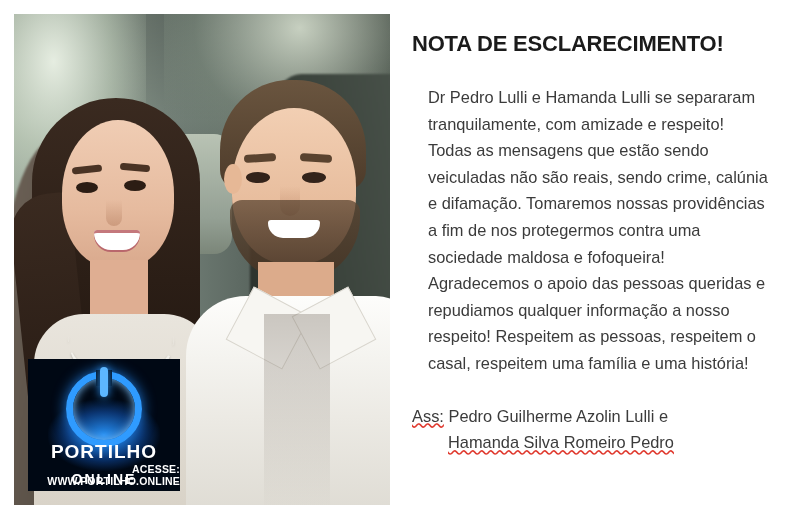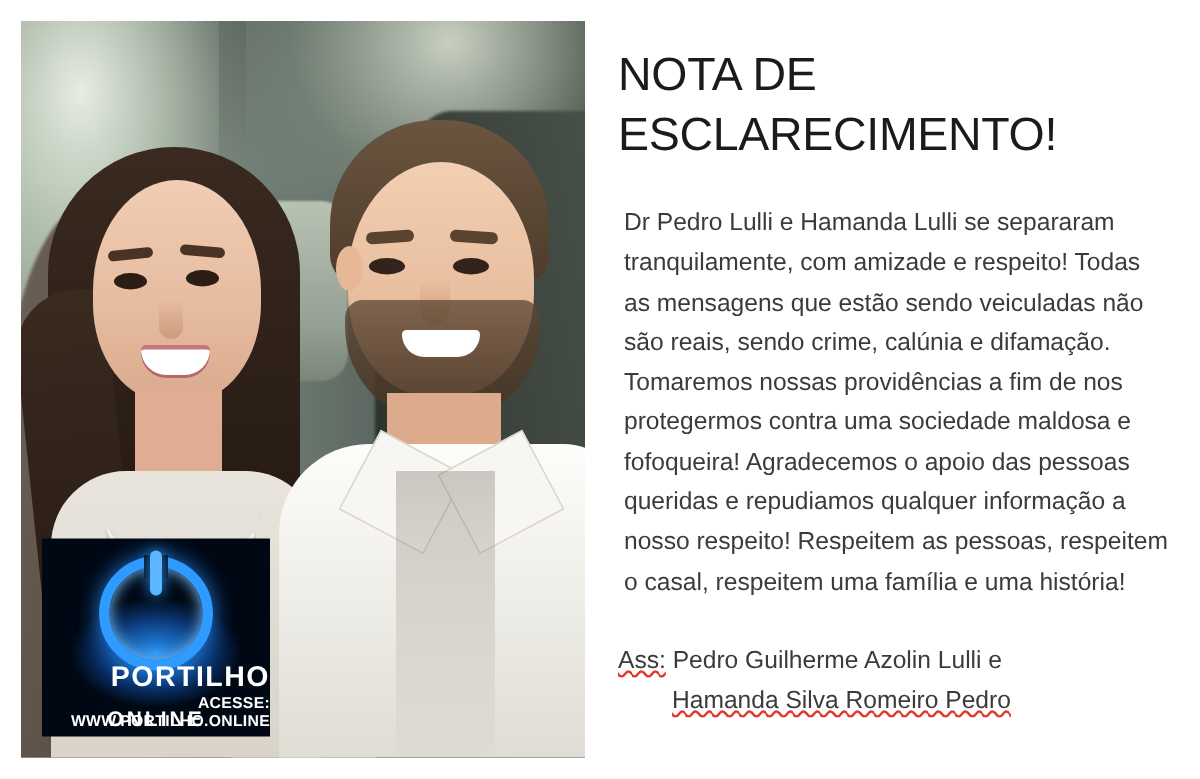--- a/index.html
+++ b/index.html
@@ -336,21 +336,21 @@
     height: 30px;
     background: #5cb6ff;
     border-radius: 4px;
     box-shadow: 0 0 10px #2f9bff;
   }
   .logo-text1 {
     position: absolute;
     left: 0;
     right: 0;
     top: 82px;
-    text-align: right;
+    text-align: center;
     color: #ffffff;
     font-size: 19px;
     font-weight: bold;
     letter-spacing: 1px;
   }
   .logo-text2 {
     position: absolute;
     left: 0;
     right: 0;
     top: 112px;
@@ -374,31 +374,31 @@
 
   
   .content {
     position: absolute;
     left: 412px;
     top: 30px;
     width: 372px;
   }
   .headline {
     color: #1b1b1b;
-    font-size: 31px;
-    font-weight: normal;
+    font-size: 22px;
+    font-weight: bold;
     line-height: 1.28;
     letter-spacing: -0.2px;
     margin: 0 0 26px 0;
   }
   .body-text {
     color: #3b3b3b;
     font-size: 16.4px;
     line-height: 1.62;
-    margin: 4px;
+    margin: 16px;
   }
   .signature {
     margin-top: 26px;
     color: #3b3b3b;
     font-size: 16.4px;
     line-height: 1.62;
   }
   .sig-line2 {
     display: block;
     padding-left: 36px;

